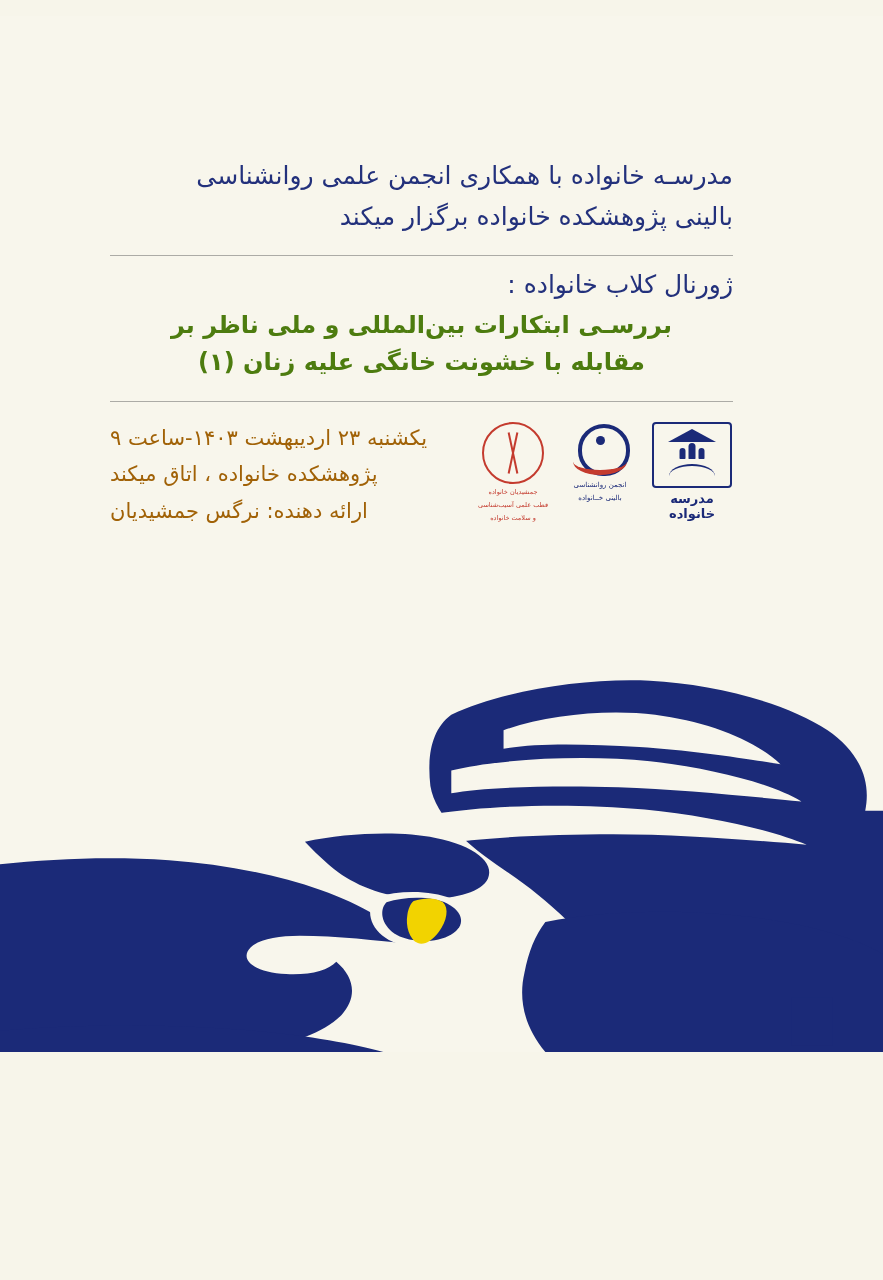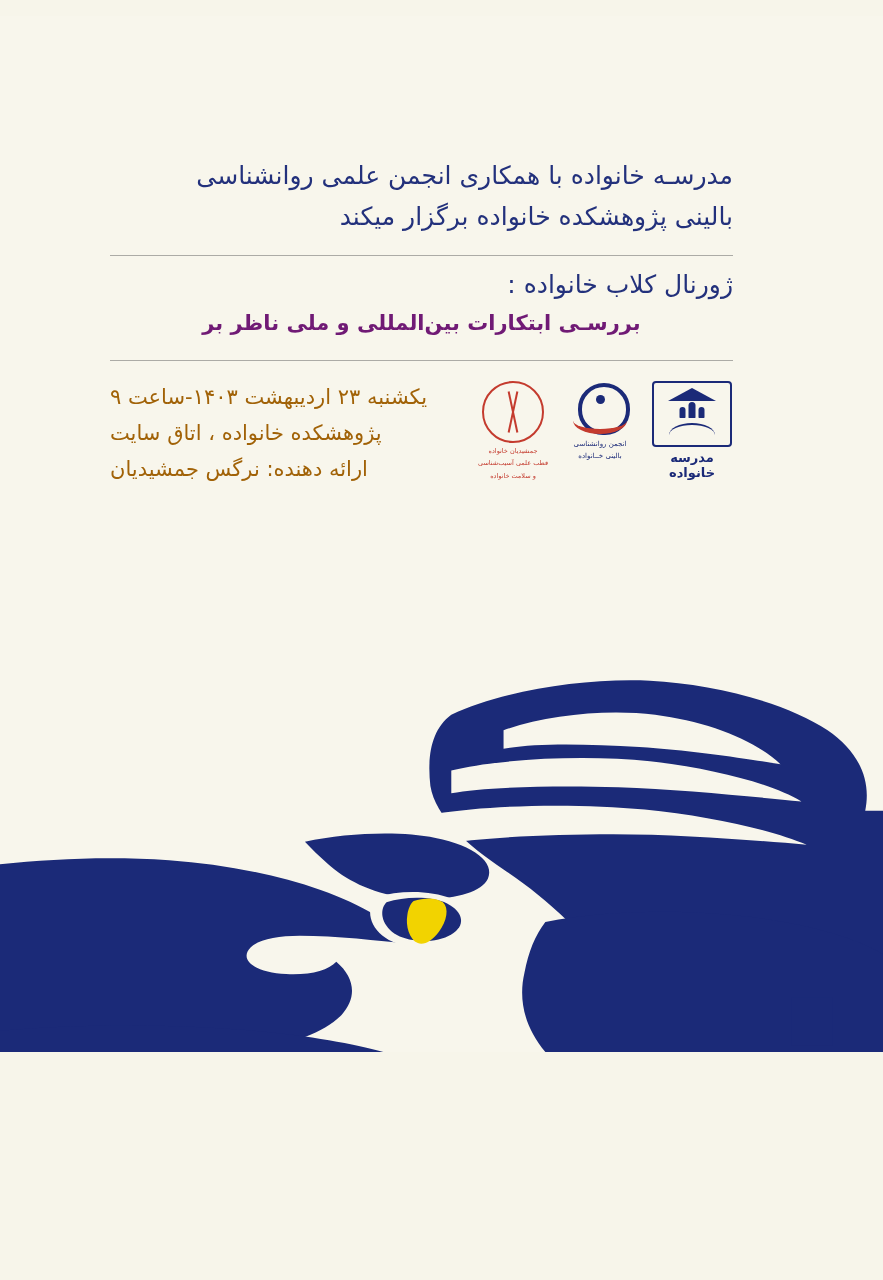--- a/index.html
+++ b/index.html
@@ -48,23 +48,23 @@
   }
 
   .jc-label {
     font-size: 25px;
     color: #23317c;
     font-weight: 500;
     margin-bottom: 8px;
   }
 
   .title {
-    font-size: 21px;
+    font-size: 24px;
     font-weight: bold;
-    color: #701a75;
+    color: #4d7c0f;
     text-align: center;
     line-height: 1.55;
     letter-spacing: -0.2px;
   }
 
   .rule2 {
     height: 1px;
     background: #6d6d6d;
     opacity: .55;
     margin: 20px 0 16px 0;
@@ -233,20 +233,21 @@
       <div>مدرسـه خانواده با همکاری انجمن علمی روانشناسی</div>
       <div>بالینی پژوهشکده خانواده برگزار میکند</div>
     </div>
 
     <div class="rule"></div>
 
     <div class="jc-label">ژورنال کلاب خانواده :</div>
 
     <div class="title">
       <div>بررسـی ابتکارات بین‌المللی و ملی ناظر بر</div>
+      <div>مقابله با خشونت خانگی علیه زنان (۱)</div>
     </div>
 
     <div class="rule2"></div>
 
     <div class="details-row">
 
       <div class="logos">
 
         <div class="logo logo-school">
           <div class="mark">
@@ -275,21 +276,21 @@
           <div class="mark"></div>
           <div class="cap">جمشیدیان خانواده</div>
           <div class="cap">قطب علمی آسیب‌شناسی</div>
           <div class="cap">و سلامت خانواده</div>
         </div>
 
       </div>
 
       <div class="details">
         <div>یکشنبه ۲۳ اردیبهشت ۱۴۰۳-ساعت ۹</div>
-        <div>پژوهشکده خانواده ، اتاق سایت</div>
+        <div>پژوهشکده خانواده ، اتاق میکند</div>
         <div>ارائه دهنده: نرگس جمشیدیان</div>
       </div>
 
     </div>
   </div>
 
   <div class="art">
     <svg viewBox="0 0 883 640" preserveAspectRatio="none" aria-hidden="true">
       <g fill="#1b2a78">
 

